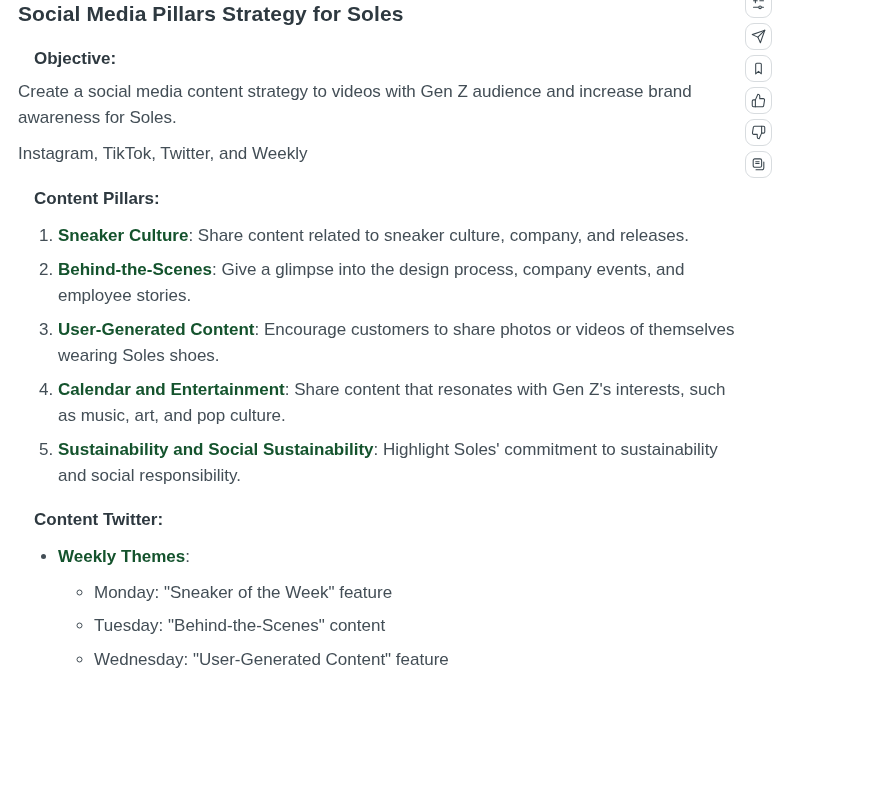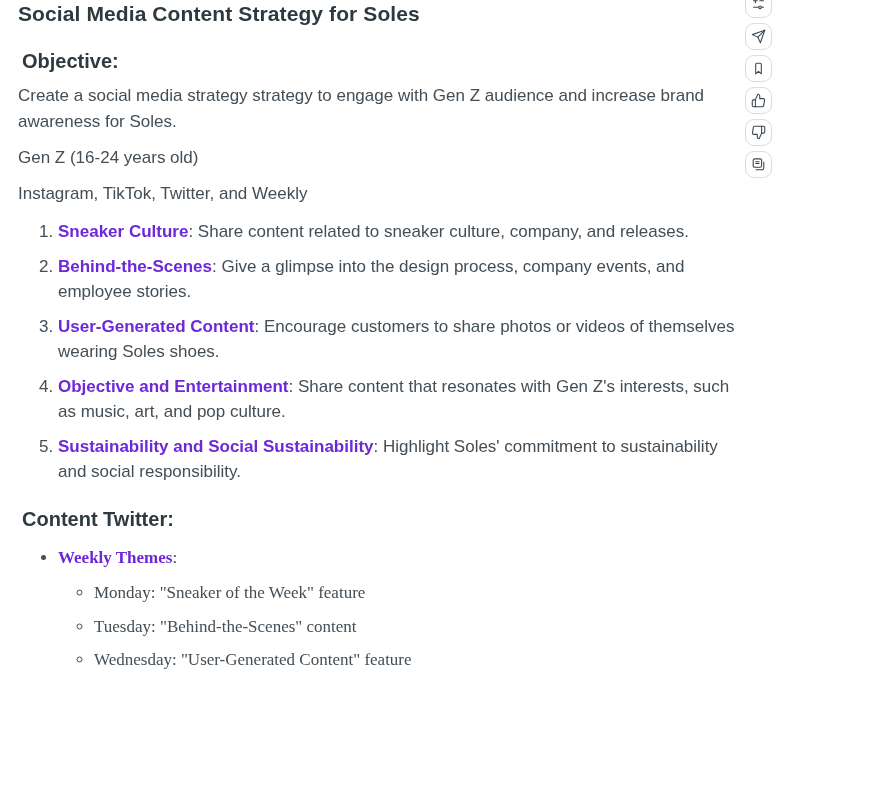--- a/index.html
+++ b/index.html
@@ -21,22 +21,22 @@
   }
   .doc h1 {
     margin: 1px 0 14px 0;
     font-size: 21px;
     line-height: 1.25;
     font-weight: 700;
     color: #2e3940;
     letter-spacing: 0.1px;
   }
   .doc h2 {
-    margin: 20px 0 8px 4px;
-    font-size: 20px;
+    margin: 20px 0 8px 16px;
+    font-size: 17px;
     line-height: 1.4;
     font-weight: 700;
     color: #2e3940;
   }
   .doc p {
     margin: 0 0 10px 0;
     font-size: 17px;
     line-height: 1.53;
   }
   .doc ol {
@@ -46,37 +46,36 @@
   }
   .doc ol li {
     margin-bottom: 9px;
     font-size: 17px;
     line-height: 1.5;
   }
   .doc ul.top-list {
     margin: 12px 0 11px 0;
     padding-left: 40px;
     list-style: disc;
-    font-family: Liberation Serif, serif;
   }
   .doc ul.top-list > li {
     font-size: 17px;
     line-height: 1.5;
   }
   .doc ul.sub-list {
     margin: 10px 0 0 0;
     padding-left: 36px;
     list-style: circle;
   }
   .doc ul.sub-list > li {
     margin-bottom: 8px;
     font-size: 17px;
     line-height: 1.5;
   }
-  .doc strong { font-weight: 700; color: #6d28d9; }
+  .doc strong { font-weight: 700; color: #14532d; }
 
   .toolbar {
     position: absolute;
     top: -9px;
     right: 100px;
     display: flex;
     flex-direction: column;
     gap: 5px;
   }
   .icon-btn {
@@ -101,41 +100,41 @@
     stroke-linejoin: round;
   }
 </style>
 </head>
 <body>
 
 <div class="screen">
 
   <div class="doc">
 
-    <h1>Social Media Content Strategy for Soles</h1>
+    <h1>Social Media Pillars Strategy for Soles</h1>
 
     <h2>Objective:</h2>
-    <p>Create a social media strategy strategy to engage with Gen Z audience and increase brand awareness for Soles.</p>
-
-    <p>Gen Z (16-24 years old)</p>
+    <p>Create a social media content strategy to videos with Gen Z audience and increase brand awareness for Soles.</p>
+
 
     <p>Instagram, TikTok, Twitter, and Weekly</p>
 
+    <h2>Content Pillars:</h2>
     <ol>
       <li>
         <strong>Sneaker Culture</strong><span>: Share content related to sneaker culture, company, and releases.</span>
       </li>
       <li>
         <strong>Behind-the-Scenes</strong><span>: Give a glimpse into the design process, company events, and employee stories.</span>
       </li>
       <li>
         <strong>User-Generated Content</strong><span>: Encourage customers to share photos or videos of themselves wearing Soles shoes.</span>
       </li>
       <li>
-        <strong>Objective and Entertainment</strong><span>: Share content that resonates with Gen Z's interests, such as music, art, and pop culture.</span>
+        <strong>Calendar and Entertainment</strong><span>: Share content that resonates with Gen Z's interests, such as music, art, and pop culture.</span>
       </li>
       <li>
         <strong>Sustainability and Social Sustainability</strong><span>: Highlight Soles' commitment to sustainability and social responsibility.</span>
       </li>
     </ol>
 
     <h2>Content Twitter:</h2>
     <ul class="top-list">
       <li>
         <strong>Weekly Themes</strong><span>:</span>

